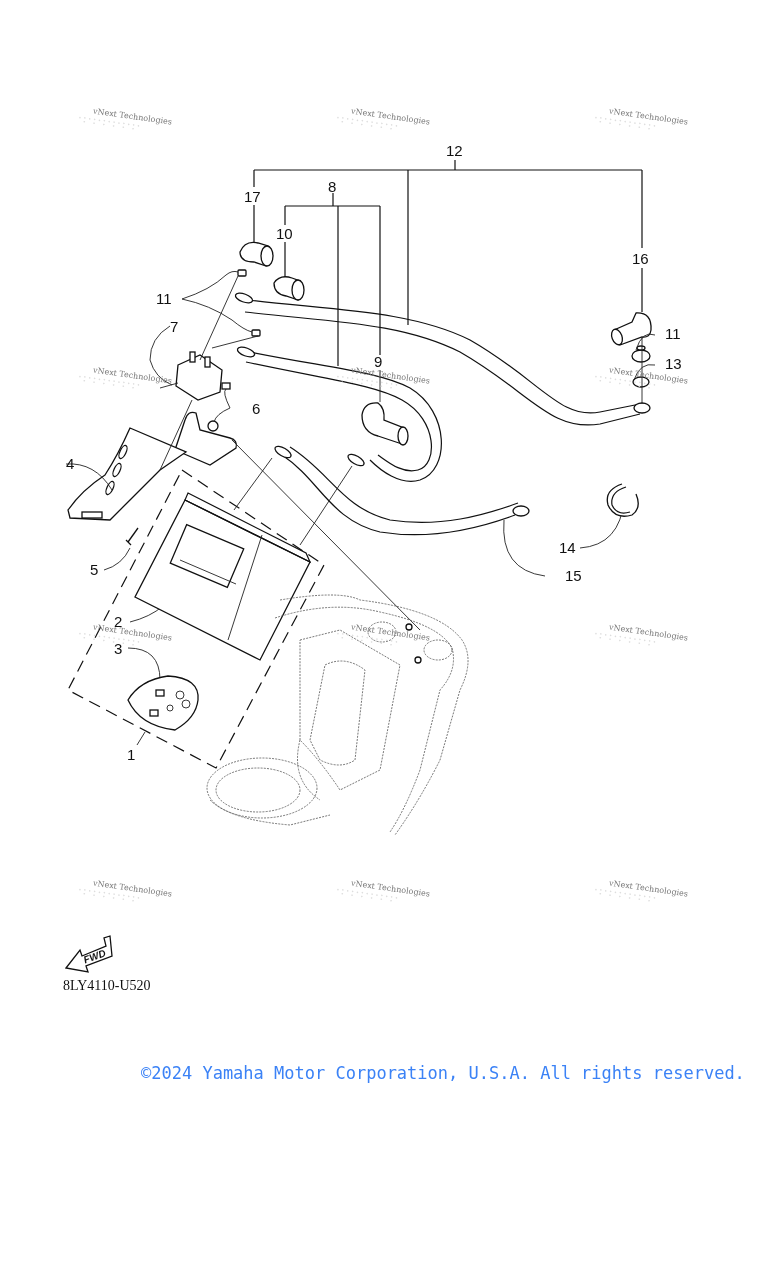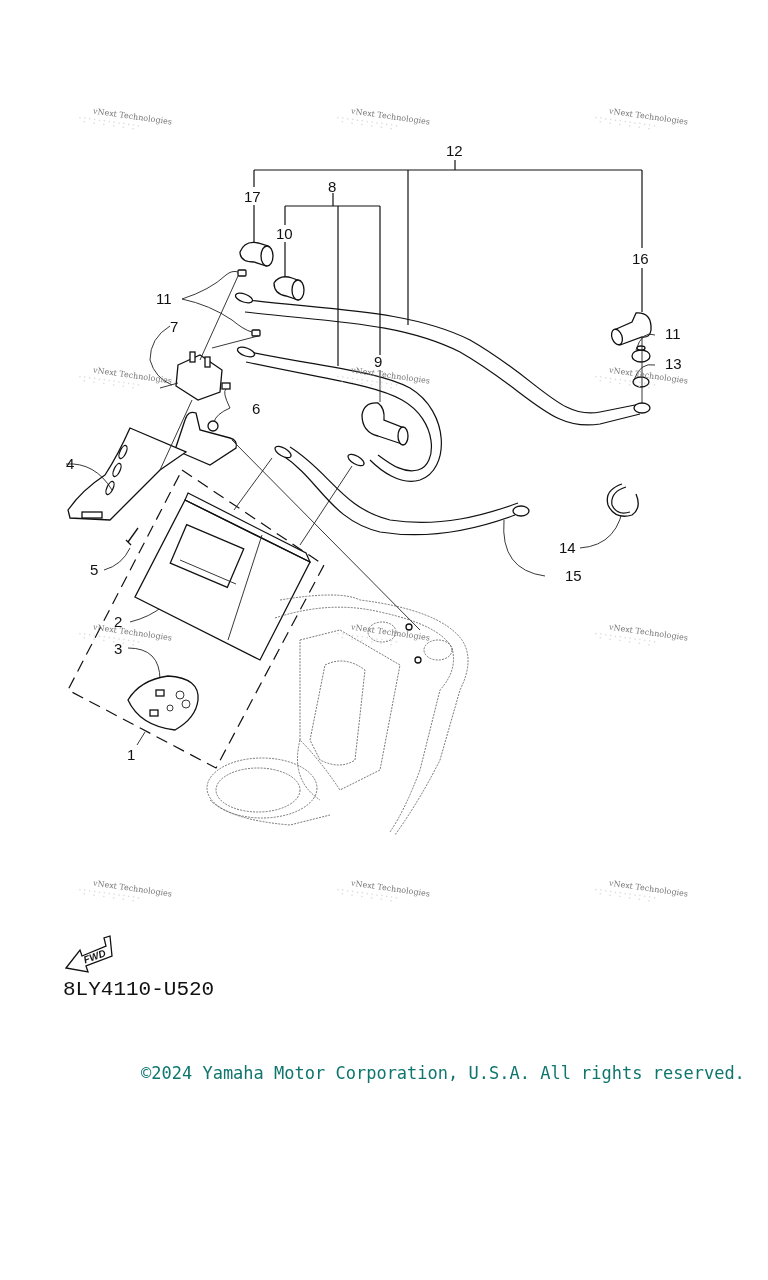--- a/index.html
+++ b/index.html
@@ -6,22 +6,22 @@
   body { width: 768px; height: 1280px; position: relative; overflow: hidden; font-family: "Liberation Sans", sans-serif; }
   #diagram { position: absolute; left: 0; top: 0; width: 768px; height: 1280px; }
   .callout { font-family: "Liberation Sans", sans-serif; font-size: 15px; fill: #111; }
   .ln { stroke: #111; stroke-width: 1.2; fill: none; }
   .thin { stroke: #222; stroke-width: 0.9; fill: none; }
   .hull { stroke: #555; stroke-width: 0.8; fill: none; stroke-dasharray: 2 1.2; }
   .dash { stroke: #111; stroke-width: 1.2; fill: none; stroke-dasharray: 12 7; }
   .part { stroke: #111; stroke-width: 1.3; fill: #fff; }
   .wm { position: absolute; font-family: "DejaVu Serif", serif; font-size: 8px; color: #777; transform: rotate(8deg); white-space: nowrap; }
   .wm .ghost { display: block; font-size: 12px; color: #ddd; letter-spacing: 1px; margin-top: -3px; margin-left: -14px; }
-  #diagram-code { position: absolute; left: 63px; top: 978px; font-family: Liberation Mono, monospace; font-size: 21px; color: #111; }
-  #copyright { position: absolute; left: 141px; top: 1063px; font-family: "DejaVu Sans Mono", monospace; font-size: 17px; color: #0f766e; white-space: nowrap; }
+  #diagram-code { position: absolute; left: 63px; top: 978px; font-family: Liberation Serif, serif; font-size: 14px; color: #111; }
+  #copyright { position: absolute; left: 141px; top: 1063px; font-family: "DejaVu Sans Mono", monospace; font-size: 17px; color: #3b82f6; white-space: nowrap; }
 </style>
 </head>
 <body>
 
 <svg id="diagram" viewBox="0 0 768 1280" xmlns="http://www.w3.org/2000/svg">
 
   <g>
     <line class="ln" x1="455" y1="160" x2="455" y2="170"></line>
     <line class="ln" x1="254" y1="170" x2="642" y2="170"></line>
     <line class="ln" x1="254" y1="170" x2="254" y2="187"></line>

